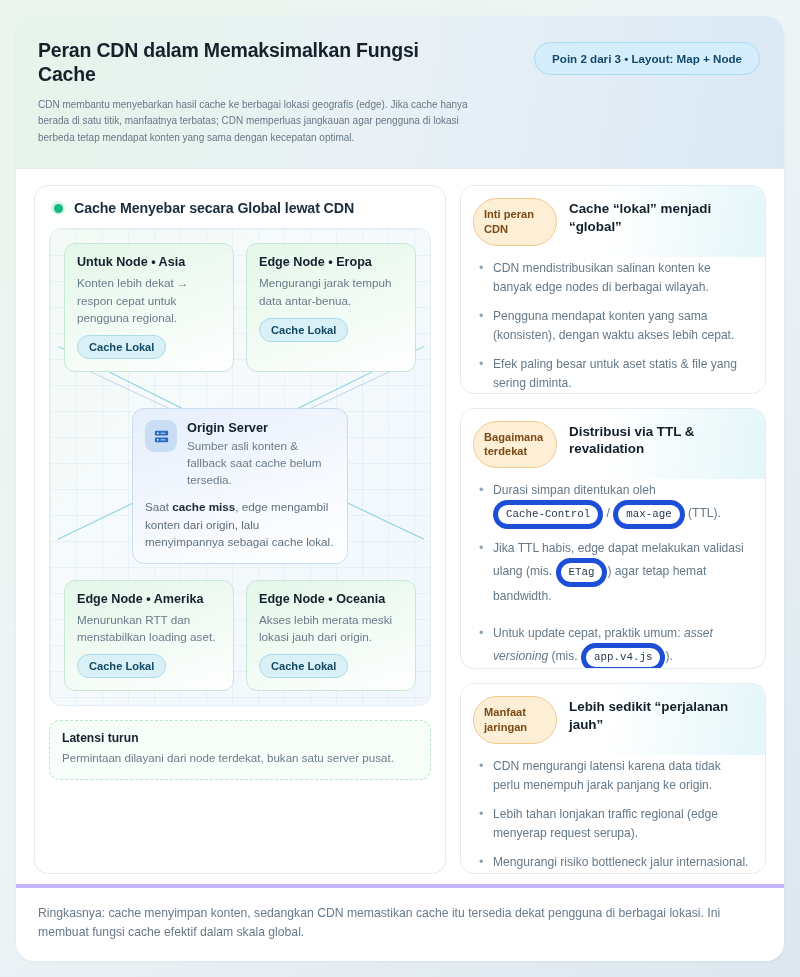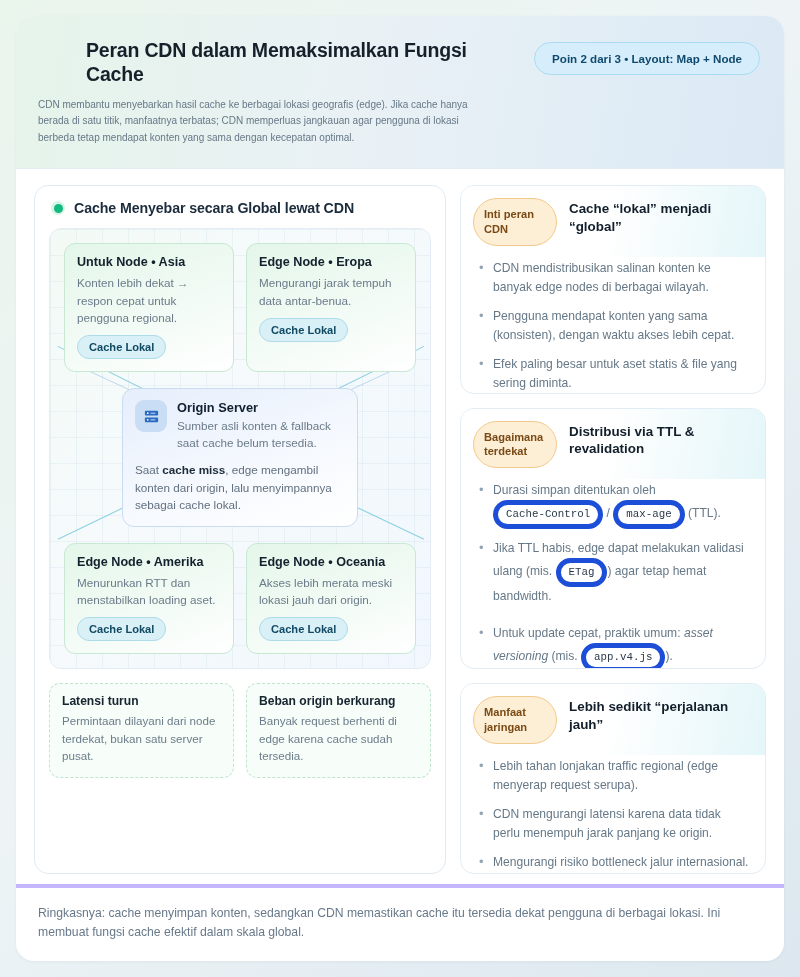--- a/index.html
+++ b/index.html
@@ -37,21 +37,20 @@
     gap: 18px;
     border-bottom: 1px solid #e3edf3;
   }
   .header-left { flex: 1 1 auto; max-width: 440px; }
   .header-title {
     font-size: 19.5px;
     font-weight: bold;
     color: #15202b;
     letter-spacing: -0.2px;
     line-height: 1.25;
-    margin-left: 48px;
   }
   .header-sub {
     margin-top: 10px;
     font-size: 10px;
     line-height: 1.65;
     color: #667786;
   }
   .header-pill {
     flex: 0 0 auto;
     margin-top: 4px;
@@ -151,25 +150,26 @@
     border-radius: 999px;
   }
 
   
   .origin-wrap {
     position: relative; z-index: 3;
     display: flex; justify-content: center;
     margin: 16px 0 16px 0;
   }
   .origin-card {
-    width: 236px;
+    width: 216px;
     border: 1px solid #c9dcf2;
     border-radius: 12px;
     background: linear-gradient(160deg, #e6eefc 0%, #f4f8fe 50%, #ffffff 100%);
     padding: 11px 12px 12px 12px;
+    margin-top: 20px;
   }
   .origin-top { display: flex; gap: 10px; align-items: flex-start; }
   .origin-icon {
     width: 32px; height: 32px; flex: 0 0 32px;
     border-radius: 9px;
     background: #c9ddf5;
     display: flex; align-items: center; justify-content: center;
   }
   .origin-name { font-size: 12.8px; font-weight: bold; color: #10202f; }
   .origin-desc {
@@ -354,24 +354,20 @@
             <span class="chip-local">Cache Lokal</span>
           </div>
         </div>
       </div>
 
       <div class="foot-row">
         <div class="foot-card">
           <div class="foot-title">Latensi turun</div>
           <div class="foot-desc">Permintaan dilayani dari node terdekat, bukan satu server pusat.</div>
         </div>
-        <div class="foot-card">
-          <div class="foot-title">Beban origin berkurang</div>
-          <div class="foot-desc">Banyak request berhenti di edge karena cache sudah tersedia.</div>
-        </div>
       </div>
     </div>
 
     <div class="right-col">
 
       <div class="info-card">
         <div class="info-head">
           <span class="tag">Inti peran CDN</span>
           <span class="info-title">Cache “lokal” menjadi “global”</span>
         </div>
@@ -393,22 +389,22 @@
             <li class="gap-before"><span>Untuk update cepat, praktik umum: </span><span class="em">asset versioning</span><span> (mis. </span><span class="code">app.v4.js</span><span>).</span></li>
           </ul>
       </div>
 
       <div class="info-card">
         <div class="info-head">
           <span class="tag">Manfaat jaringan</span>
           <span class="info-title">Lebih sedikit “perjalanan jauh”</span>
         </div>
         <ul class="bullets">
+            <li>CDN mengurangi latensi karena data tidak perlu menempuh jarak panjang ke origin.</li>
             <li>Lebih tahan lonjakan traffic regional (edge menyerap request serupa).</li>
-            <li>CDN mengurangi latensi karena data tidak perlu menempuh jarak panjang ke origin.</li>
             <li>Mengurangi risiko bottleneck jalur internasional.</li>
           </ul>
       </div>
 
     </div>
   </div>
 
   <div class="footer">Ringkasnya: cache menyimpan konten, sedangkan CDN memastikan cache itu tersedia dekat pengguna di berbagai lokasi. Ini membuat fungsi cache efektif dalam skala global.</div>
 
 </div>

